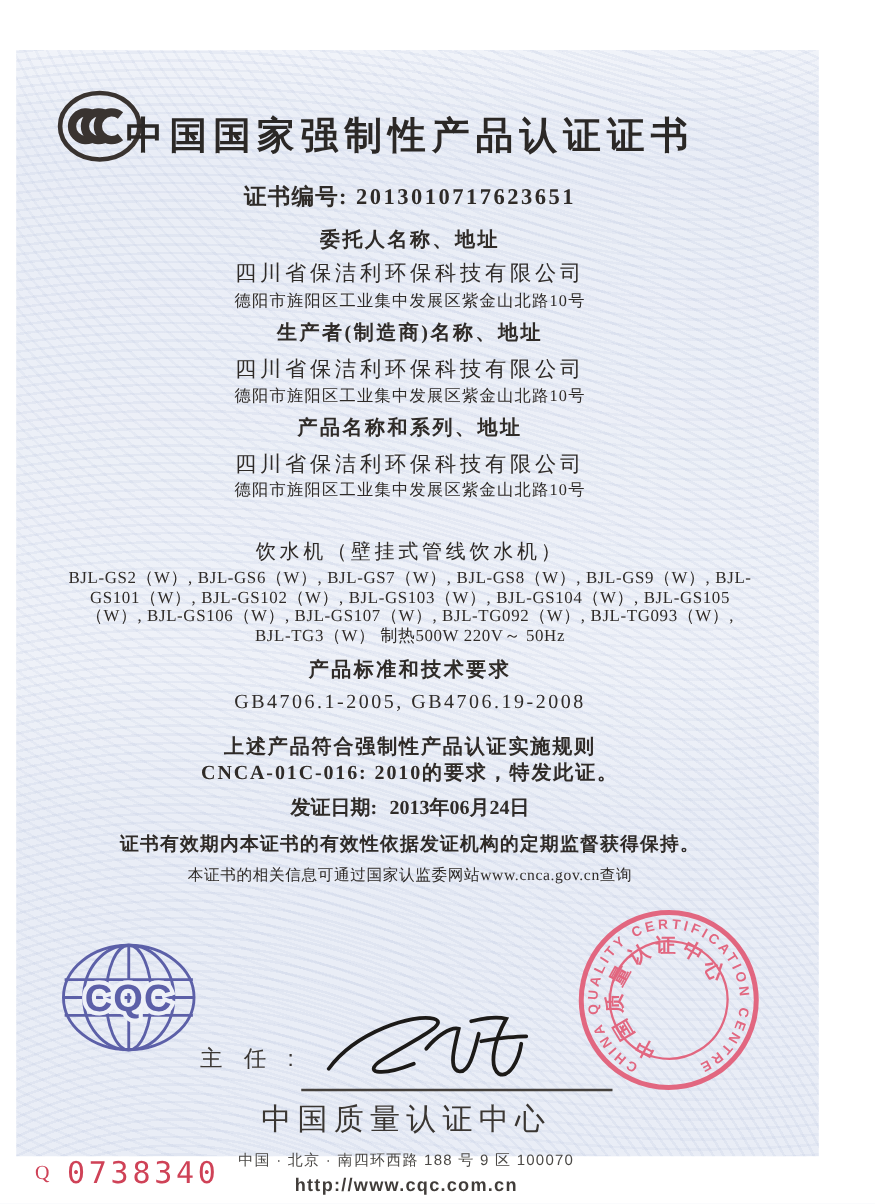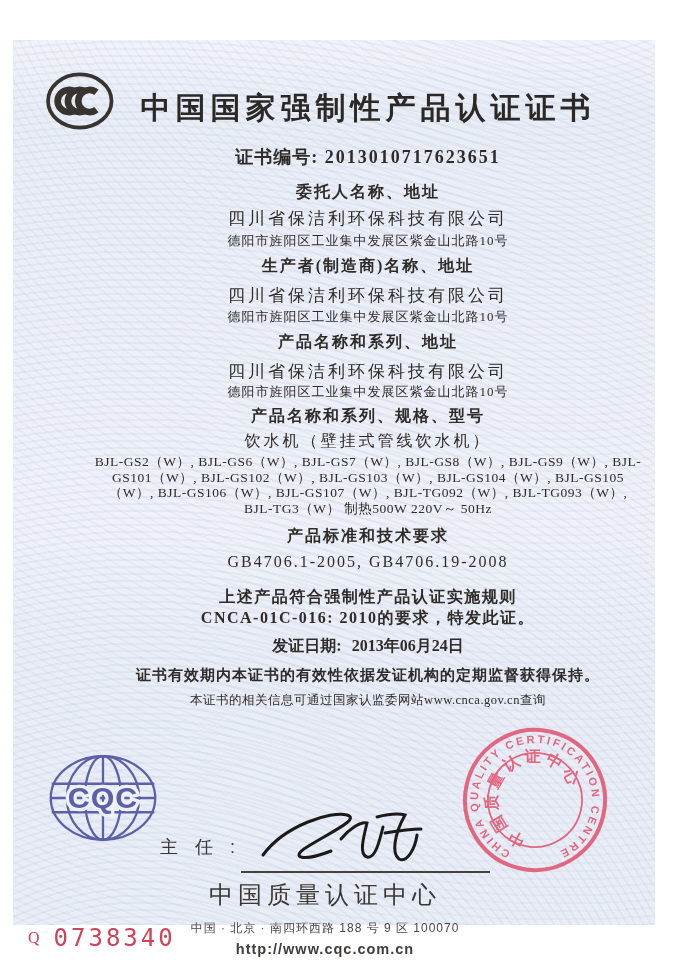--- a/index.html
+++ b/index.html
@@ -10,21 +10,21 @@
   }
   .paper{
     position:absolute;left:13px;top:40px;width:642px;height:885px;
     background-color:#e9edf6;
     background-image:
       repeating-radial-gradient(circle at 20% 130%, rgba(140,158,200,0.10) 0 2px, rgba(255,255,255,0) 2px 7px),
       repeating-radial-gradient(circle at 85% -30%, rgba(140,158,200,0.08) 0 2px, rgba(255,255,255,0) 2px 8px),
       linear-gradient(180deg, rgba(255,255,255,0.35) 0%, rgba(255,255,255,0) 8%, rgba(255,255,255,0.25) 55%, rgba(255,255,255,0) 70%);
   }
   .abs{position:absolute;}
-  .ctr{left:0;width:630px;text-align:center;padding-left:40px;}
+  .ctr{left:0;width:630px;text-align:center;}
   .title{font-size:30px;font-weight:bold;letter-spacing:5px;color:#2b2826;}
   .certno{font-size:18px;font-weight:bold;letter-spacing:1px;}
   .h{font-size:16px;font-weight:bold;letter-spacing:2px;}
   .name{font-size:17px;letter-spacing:3px;text-align:center;}
   .addr{font-size:13px;letter-spacing:1px;}
   .models{font-size:13.5px;letter-spacing:0.5px;line-height:15.5px;}
   .stmt{font-size:16px;font-weight:bold;letter-spacing:1.5px;}
   .dates{display:flex;justify-content:center;gap:76px;font-size:16px;font-weight:bold;}
   .small{font-size:12.5px;letter-spacing:0.5px;}
   .footer-block{position:absolute;left:160px;top:795px;width:330px;text-align:center;}
@@ -66,21 +66,20 @@
   <div class="abs ctr addr" style="top:192px;">德阳市旌阳区工业集中发展区紫金山北路10号</div>
 
   <div class="abs ctr h" style="top:216px;">生产者(制造商)名称、地址</div>
   <div class="abs ctr name" style="top:244px;">四川省保洁利环保科技有限公司</div>
   <div class="abs ctr addr" style="top:268px;">德阳市旌阳区工业集中发展区紫金山北路10号</div>
 
   <div class="abs ctr h" style="top:292px;">产品名称和系列、地址</div>
   <div class="abs ctr name" style="top:320px;">四川省保洁利环保科技有限公司</div>
   <div class="abs ctr addr" style="top:343px;">德阳市旌阳区工业集中发展区紫金山北路10号</div>
 
-  <div class="abs ctr h" style="top:366px;">产品名称和系列、规格、型号</div>
   <div class="abs ctr name" style="top:391px;font-size:16px;">饮水机（壁挂式管线饮水机）</div>
 
   <div class="abs ctr models" style="top:414px;">
     <div>BJL-GS2（W）, BJL-GS6（W）, BJL-GS7（W）, BJL-GS8（W）, BJL-GS9（W）, BJL-</div>
     <div>GS101（W）, BJL-GS102（W）, BJL-GS103（W）, BJL-GS104（W）, BJL-GS105</div>
     <div>（W）, BJL-GS106（W）, BJL-GS107（W）, BJL-TG092（W）, BJL-TG093（W）,</div>
     <div>BJL-TG3（W）  制热500W 220V～ 50Hz</div>
   </div>
 
   <div class="abs ctr h" style="top:486px;">产品标准和技术要求</div>

